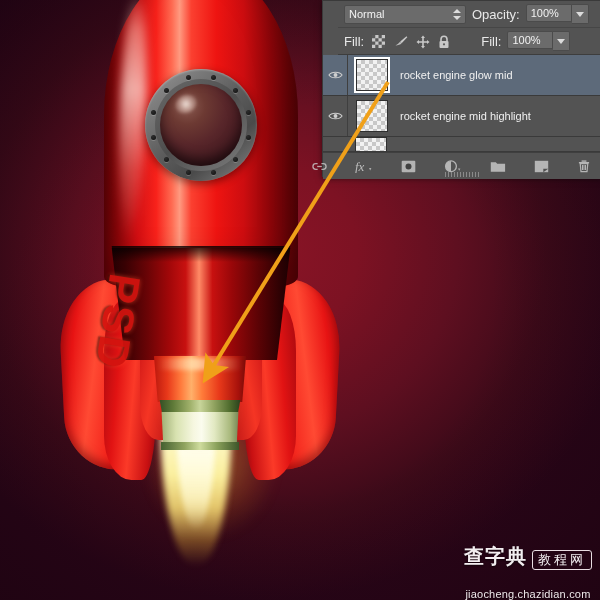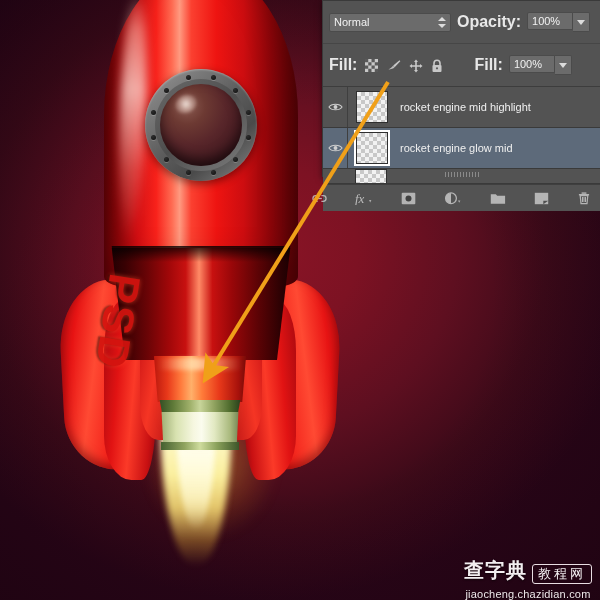--- a/index.html
+++ b/index.html
@@ -121,34 +121,34 @@
       filter:blur(1.5px);transform:rotate(-25deg);}
   .rivet{position:absolute;width:5px;height:5px;border-radius:50%;
       background:radial-gradient(circle at 35% 30%, #2c2c2c, #111);
       box-shadow:0 1px 0 rgba(255,255,255,.2);}
 
   
   .panel{position:absolute;left:322px;top:0;width:278px;height:175px;
       background:#535353;border:1px solid #3a3a3a;
       font-size:11px;color:#e2e2e2;
       box-shadow:0 2px 6px rgba(0,0,0,.5);}
-  .panel-row{display:flex;align-items:center;height:26px;padding:8px 6px;gap:6px;}
+  .panel-row{display:flex;align-items:center;height:26px;padding:0 6px;gap:6px;margin-left:15px;}
   .panel-row.r1{background:#535353;border-bottom:1px solid #464646;}
   .panel-row.r2{background:#535353;border-bottom:1px solid #3d3d3d;}
 
   .blend-select{position:relative;width:112px;height:17px;background:#6b6b6b;
       border:1px solid #4b4b4b;border-radius:2px;display:flex;align-items:center;
       padding:0 4px;color:#f2f2f2;font-size:11px;}
   .spinner{position:absolute;right:3px;top:2px;width:9px;height:13px;}
   .spinner:before,.spinner:after{content:"";position:absolute;left:0;
       border-left:4px solid transparent;border-right:4px solid transparent;}
   .spinner:before{top:1px;border-bottom:4px solid #dcdcdc;}
   .spinner:after{bottom:1px;border-top:4px solid #dcdcdc;}
 
-  .lbl{color:#e8e8e8;font-size:16px;white-space:nowrap;font-weight:bold;}
+  .lbl{color:#e8e8e8;font-size:13px;white-space:nowrap;}
   .numbox{width:40px;height:16px;background:#6b6b6b;border:1px solid #4b4b4b;
       border-radius:2px 0 0 2px;display:flex;align-items:center;justify-content:flex-start;
       padding-left:4px;color:#f2f2f2;font-size:11px;}
   .numwrap{display:flex;align-items:flex-start;}
   .caret-btn{width:16px;height:18px;background:#6b6b6b;border:1px solid #4b4b4b;border-left:none;
       border-radius:0 2px 2px 0;display:flex;align-items:center;justify-content:center;}
   .caret-dn{width:0;height:0;border-left:4px solid transparent;border-right:4px solid transparent;
       border-top:5px solid #dcdcdc;}
 
   .lock-icons{display:flex;align-items:center;gap:9px;margin-left:2px;}
@@ -188,21 +188,21 @@
 
   
   .wm{position:absolute;right:8px;bottom:0;text-align:center;}
   .wm-top{display:flex;align-items:center;gap:5px;}
   .wm-cn{font-family:"DejaVu Sans", sans-serif;font-size:20px;font-weight:bold;
       color:#f2eef0;letter-spacing:1px;line-height:1;
       text-shadow:0 1px 2px rgba(0,0,0,.6);}
   .wm-box{font-family:"DejaVu Sans", sans-serif;font-size:13px;color:#f2eef0;
       border:1px solid #e8dde2;border-radius:3px;padding:1px 5px;letter-spacing:3px;line-height:1.2;margin-top:8px;}
   .wm-url{font-family:"Liberation Sans", sans-serif;font-size:11px;color:#efe6ea;
-      margin-top:4px;letter-spacing:.2px;text-shadow:0 1px 1px rgba(0,0,0,.6);text-align:center;}
+      margin-top:18px;letter-spacing:.2px;text-shadow:0 1px 1px rgba(0,0,0,.6);text-align:center;}
 </style>
 </head>
 <body>
 
 <div id="stage">
 
   <div class="bg"></div>
   <div class="bg-vig"></div>
 
   <div class="rocket">
@@ -307,40 +307,40 @@
       <div class="numwrap">
         <div class="numbox">100%</div>
         <div class="caret-btn">
           <span class="caret-dn"></span>
         </div>
       </div>
     </div>
 
     <div class="layer-list">
 
+      <div class="layer-row selected">
+        <div class="eye-cell">
+          <svg width="15" height="10" viewBox="0 0 16 10">
+            <path d="M1 5 C3.5 1 12.5 1 15 5 C12.5 9 3.5 9 1 5 Z" fill="none" stroke="#cfcfcf" stroke-width="1.1"></path>
+            <circle cx="8" cy="5" r="2.1" fill="#cfcfcf"></circle>
+          </svg>
+        </div>
+        <div class="thumb sel-frame"></div>
+        <span class="layer-name">rocket engine glow mid</span>
+      </div>
+
       <div class="layer-row">
         <div class="eye-cell">
           <svg width="15" height="10" viewBox="0 0 16 10">
             <path d="M1 5 C3.5 1 12.5 1 15 5 C12.5 9 3.5 9 1 5 Z" fill="none" stroke="#cfcfcf" stroke-width="1.1"></path>
             <circle cx="8" cy="5" r="2.1" fill="#cfcfcf"></circle>
           </svg>
         </div>
         <div class="thumb"></div>
         <span class="layer-name">rocket engine mid highlight</span>
-      </div>
-
-      <div class="layer-row selected">
-        <div class="eye-cell">
-          <svg width="15" height="10" viewBox="0 0 16 10">
-            <path d="M1 5 C3.5 1 12.5 1 15 5 C12.5 9 3.5 9 1 5 Z" fill="none" stroke="#cfcfcf" stroke-width="1.1"></path>
-            <circle cx="8" cy="5" r="2.1" fill="#cfcfcf"></circle>
-          </svg>
-        </div>
-        <div class="thumb sel-frame"></div>
-        <span class="layer-name">rocket engine glow mid</span>
       </div>
 
       <div class="partial-row">
         <div class="partial-thumb"></div>
       </div>
     </div>
 
     <div class="panel-footer">
       <span class="fi">
         <svg width="15" height="11" viewBox="0 0 16 11">

